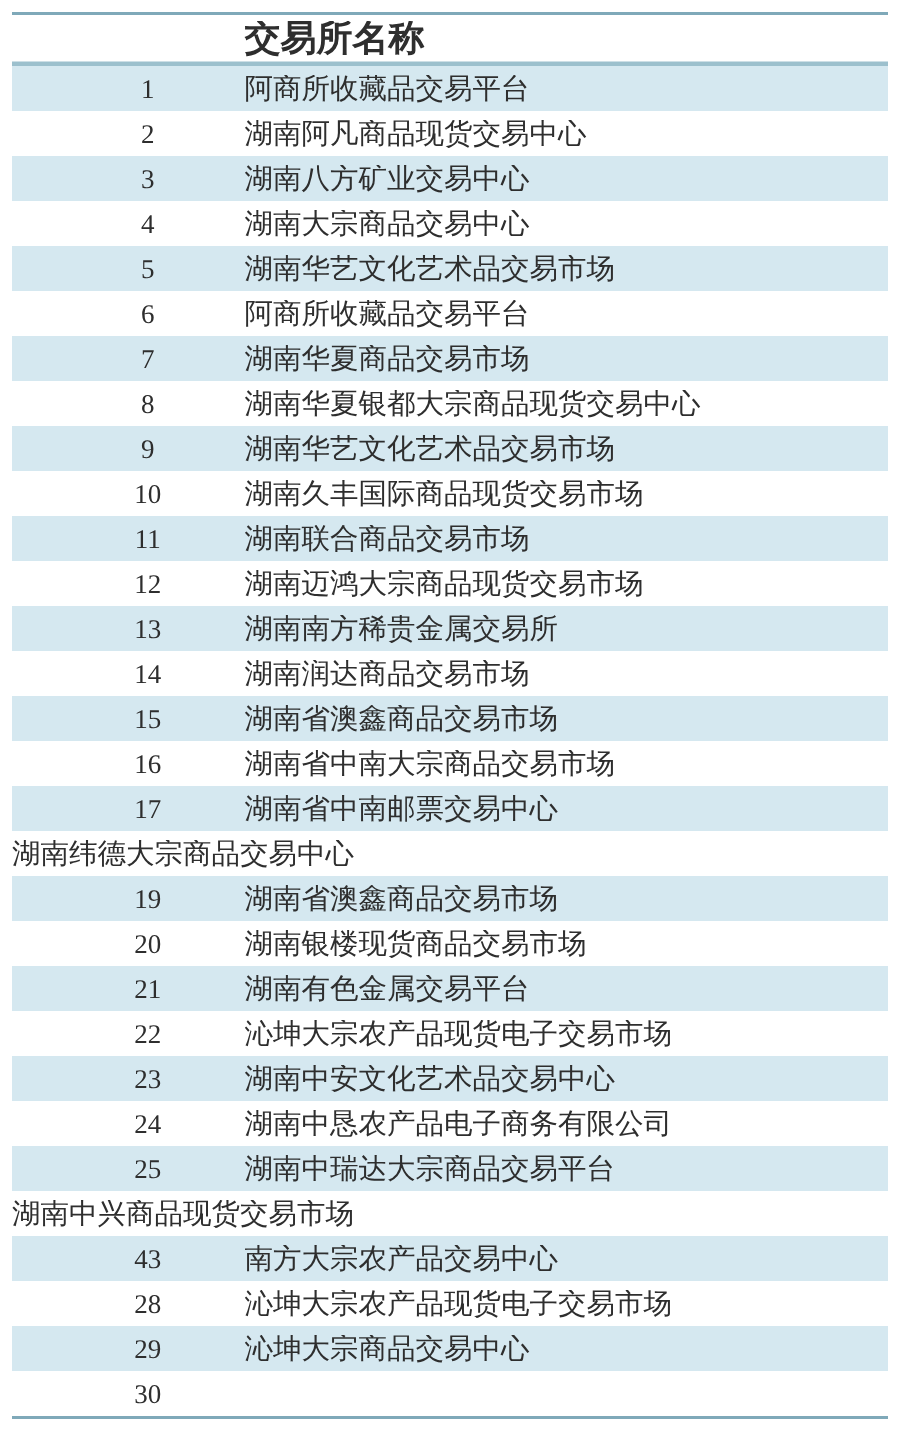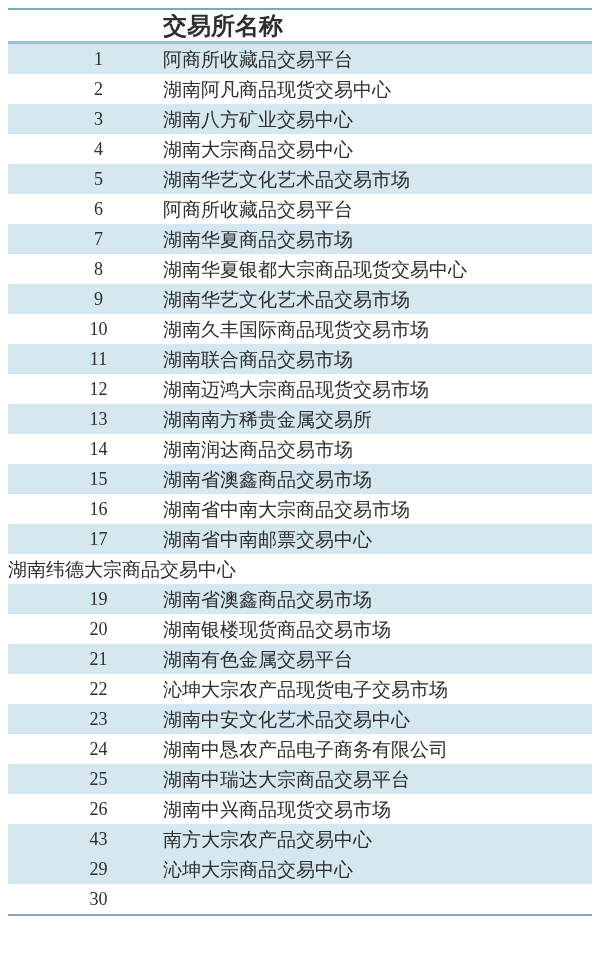--- a/index.html
+++ b/index.html
@@ -152,26 +152,29 @@
       </div>
       <div class="row even">
         <div class="col-num">24</div>
         <div class="col-name">湖南中恳农产品电子商务有限公司</div>
       </div>
       <div class="row odd">
         <div class="col-num">25</div>
         <div class="col-name">湖南中瑞达大宗商品交易平台</div>
       </div>
       <div class="row even">
-        <div class="col-num">26</div>
         <div class="col-name">湖南中兴商品现货交易市场</div>
       </div>
       <div class="row odd">
         <div class="col-num">43</div>
         <div class="col-name">南方大宗农产品交易中心</div>
+      </div>
+      <div class="row even">
+        <div class="col-num">28</div>
+        <div class="col-name">沁坤大宗农产品现货电子交易市场</div>
       </div>
       <div class="row odd">
         <div class="col-num">29</div>
         <div class="col-name">沁坤大宗商品交易中心</div>
       </div>
       <div class="row even">
         <div class="col-num">30</div>
       </div>
     </div>
 </div>

